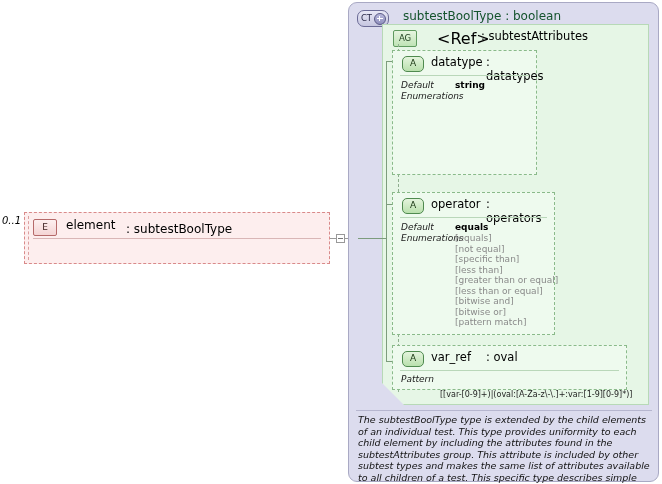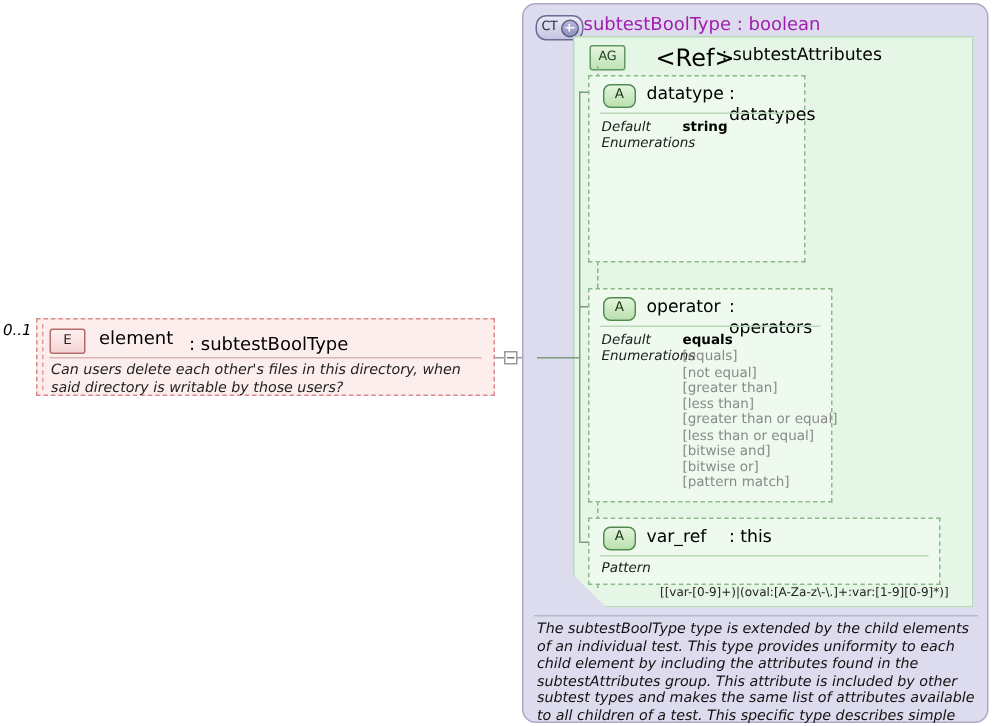--- a/index.html
+++ b/index.html
@@ -98,22 +98,22 @@
   .badge-ct .plus::before{
     content:"";position:absolute;left:2px;top:4px;width:6px;height:1px;background:#fff;
   }
   .badge-ct .plus::after{
     content:"";position:absolute;left:4px;top:2px;width:1px;height:5px;background:#fff;
   }
   .badge-ct .lbl{
     position:absolute;left:3px;top:0;font-size:8.5px;line-height:14px;color:#2a2a48;
   }
   #ct-title{
-    position:absolute;left:32px;top:0px;
-    font-size:12px;color:#a21caf;
+    position:absolute;left:46px;top:0px;
+    font-size:12px;color:#14532d;
   }
 
   
   #ag-panel{
     left:382px;top:24px;width:267px;height:381px;
     background:#e6f6e6;
     border:1px solid #b7d9b7;
     box-sizing:border-box;
     
     clip-path:polygon(0 0,100% 0,100% 100%,22px 100%,0 calc(100% - 22px));
@@ -196,21 +196,20 @@
 <div class="abs" id="cardinality">0..1</div>
 
 <div class="abs" id="element-box">
   <div class="inner-left-bar"></div>
   <div id="el-header">
     <div class="badge-e">E</div>
     <div id="el-name">element</div>
     <div id="el-type">: subtestBoolType</div>
   </div>
   <div id="el-divider"></div>
-  <div id="el-doc">Can users delete each other's files in this directory, when said directory is writable by those users?</div>
 </div>
 
 <div class="abs" id="conn-line-a"></div>
 <div class="abs" id="conn-box">
   <div id="conn-box-minus"></div>
 </div>
 <div class="abs" id="conn-line-b"></div>
 
 <div class="abs" id="ct-panel">
   <div id="ct-header">
@@ -261,35 +260,35 @@
   </div>
   <div class="attr-divider" style="top:24px;"></div>
   <div class="facet-label" style="top:29px;">
     <div>Default</div>
     <div>Enumerations</div>
   </div>
   <div class="facet-default" style="left:62px;top:29px;">equals</div>
   <div class="enum-list" style="left:62px;top:40px;">
       <div>[equals]</div>
       <div>[not equal]</div>
-      <div>[greater than]</div>
+      <div>[specific than]</div>
       <div>[less than]</div>
       <div>[greater than or equal]</div>
       <div>[less than or equal]</div>
       <div>[bitwise and]</div>
       <div>[bitwise or]</div>
       <div>[pattern match]</div>
     </div>
 </div>
 
 <div class="abs attr-box" id="attr-varref" style="left:392px;top:345px;width:235px;height:45px;">
   <div class="attr-head">
     <div class="badge-a">A</div>
     <div class="attr-name">var_ref</div>
-    <div class="attr-type" style="left:84px;">: this</div>
+    <div class="attr-type" style="left:84px;">: oval</div>
   </div>
   <div class="attr-divider" style="top:24px;"></div>
   <div class="facet-label" style="top:28px;">
     <div>Pattern</div>
   </div>
   <div class="pattern-value" style="left:47px;top:28px;">[[var-[0-9]+)|(oval:[A-Za-z\-\.]+:var:[1-9][0-9]*)]</div>
 </div>
 
 <div class="abs" id="ct-doc-divider"></div>
 <div class="abs" id="ct-doc">The subtestBoolType type is extended by the child elements of an individual test.  This type provides uniformity to each child element by including the attributes found in the subtestAttributes group.  This attribute is included by other subtest types and makes the same list of attributes available to all children of a test.  This specific type describes simple boolean data.</div>

